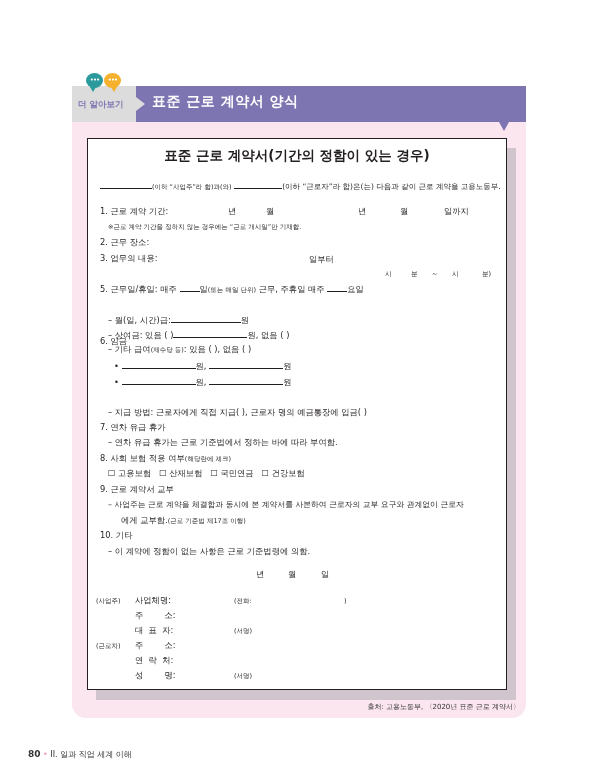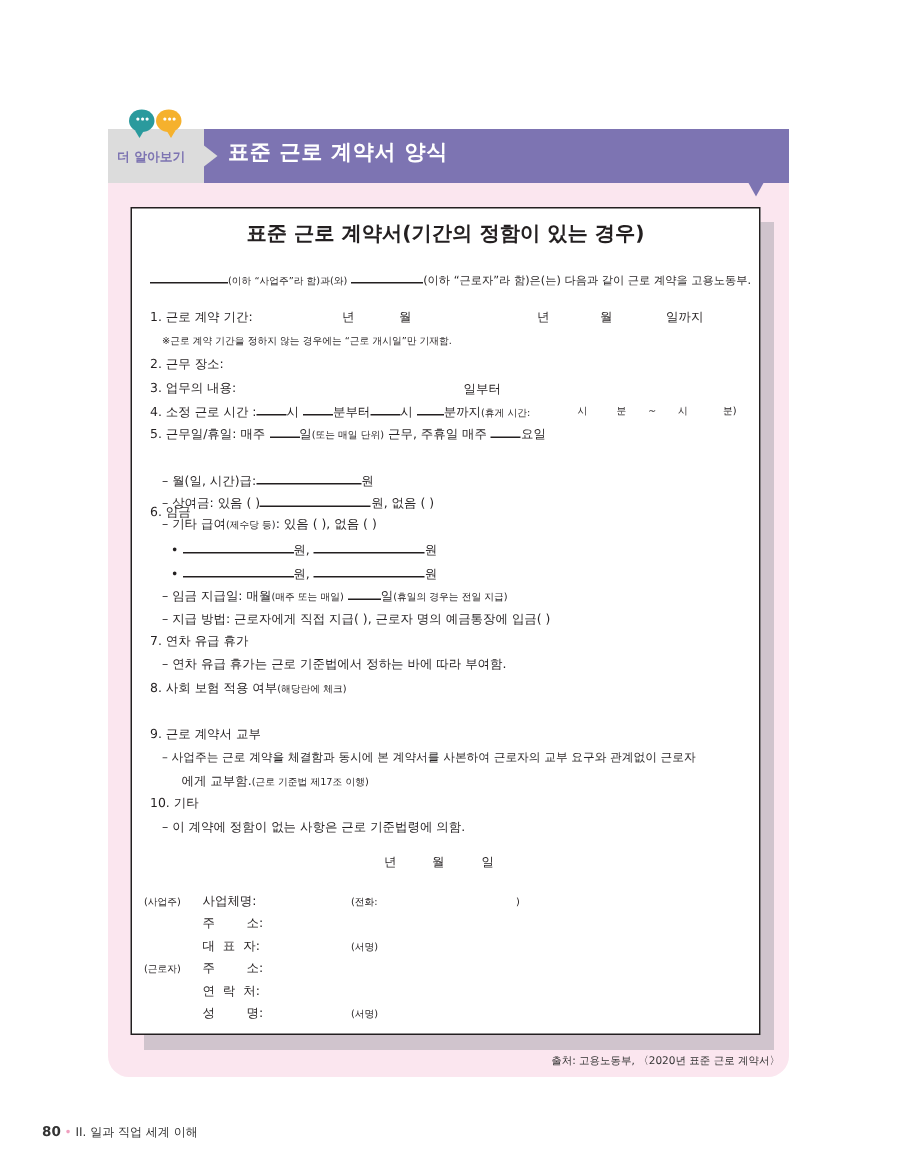--- a/index.html
+++ b/index.html
@@ -69,25 +69,20 @@
   <div class="line col" style="top:67px; left:178px;">월</div>
   <div class="line col" style="top:67px; left:221px;margin-top:48px;">일부터</div>
   <div class="line col" style="top:67px; left:270px;">년</div>
   <div class="line col" style="top:67px; left:312px;">월</div>
   <div class="line col" style="top:67px; left:356px;">일까지</div>
   <div class="line small" style="top:83px; left:20px;text-align:right;">※근로 계약 기간을 정하지 않는 경우에는 “근로 개시일”만 기재함.</div>
 
   <div class="line" style="top:98px;">2. 근무 장소:</div>
   <div class="line" style="top:114px;">3. 업무의 내용:</div>
 
-  <div class="line" style="top:129px;">
-    <span>4. 소정 근로 시간 :</span><span class="blank" style="width:20px;"></span><span>시</span>
-    <span class="blank" style="width:20px;"></span><span>분부터</span><span class="blank" style="width:20px;"></span><span>시</span>
-    <span class="blank" style="width:18px;"></span><span>분까지</span><span class="small">(휴게 시간:</span>
-  </div>
   <div class="line col small" style="top:130px; left:297px;">시</div>
   <div class="line col small" style="top:130px; left:323px;">분</div>
   <div class="line col small" style="top:130px; left:344px;">~</div>
   <div class="line col small" style="top:130px; left:364px;">시</div>
   <div class="line col small" style="top:130px; left:394px;">분)</div>
 
   <div class="line" style="top:144px;">
     <span>5. 근무일/휴일: 매주</span> <span class="blank" style="width:20px;"></span><span>일</span><span class="small">(또는 매일 단위)</span> <span>근무, 주휴일 매주</span> <span class="blank" style="width:20px;"></span><span>요일</span>
   </div>
 
@@ -100,30 +95,33 @@
   </div>
   <div class="line" style="top:205px; left:20px;">
     <span>– 기타 급여</span><span class="small">(제수당 등)</span><span>: 있음 (    ),   없음 (    )</span>
   </div>
   <div class="line" style="top:221px; left:26px;">
     <span>•</span> <span class="blank" style="width:74px;"></span><span>원,</span> <span class="blank" style="width:74px;"></span><span>원</span>
   </div>
   <div class="line" style="top:237px; left:26px;">
     <span>•</span> <span class="blank" style="width:74px;"></span><span>원,</span> <span class="blank" style="width:74px;"></span><span>원</span>
   </div>
-  <div class="line" style="top:252px; left:20px;">
-    <span>– 임금 지급일: 매월</span><span class="small">(매주 또는 매일)</span> <span class="blank" style="width:22px;"></span><span>일</span><span class="small">(휴일의 경우는 전일 지급)</span>
-  </div>
   <div class="line" style="top:268px; left:20px;">– 지급 방법: 근로자에게 직접 지급(    ), 근로자 명의 예금통장에 입금(    )</div>
 
   <div class="line" style="top:283px;">7. 연차 유급 휴가</div>
   <div class="line" style="top:298px; left:20px;">– 연차 유급 휴가는 근로 기준법에서 정하는 바에 따라 부여함.</div>
 
   <div class="line" style="top:314px;">
     <span>8. 사회 보험 적용 여부</span><span class="small">(해당란에 체크)</span>
+  </div>
+  <div class="line" style="top:329px; left:20px;">
+    <span>☐ 고용보험</span>&nbsp;&nbsp;
+    <span>☐ 산재보험</span>&nbsp;&nbsp;
+    <span>☐ 국민연금</span>&nbsp;&nbsp;
+    <span>☐ 건강보험</span>
   </div>
 
   <div class="line" style="top:345px;">9. 근로 계약서 교부</div>
   <div class="line" style="top:360px; left:20px; font-size:7.8px;">– 사업주는 근로 계약을 체결함과 동시에 본 계약서를 사본하여 근로자의 교부 요구와 관계없이 근로자</div>
   <div class="line" style="top:376px; left:33px;">
     <span>에게 교부함.</span><span class="small">(근로 기준법 제17조 이행)</span>
   </div>
 
   <div class="line" style="top:391px;">10. 기타</div>
   <div class="line" style="top:407px; left:20px;">– 이 계약에 정함이 없는 사항은 근로 기준법령에 의함.</div>

